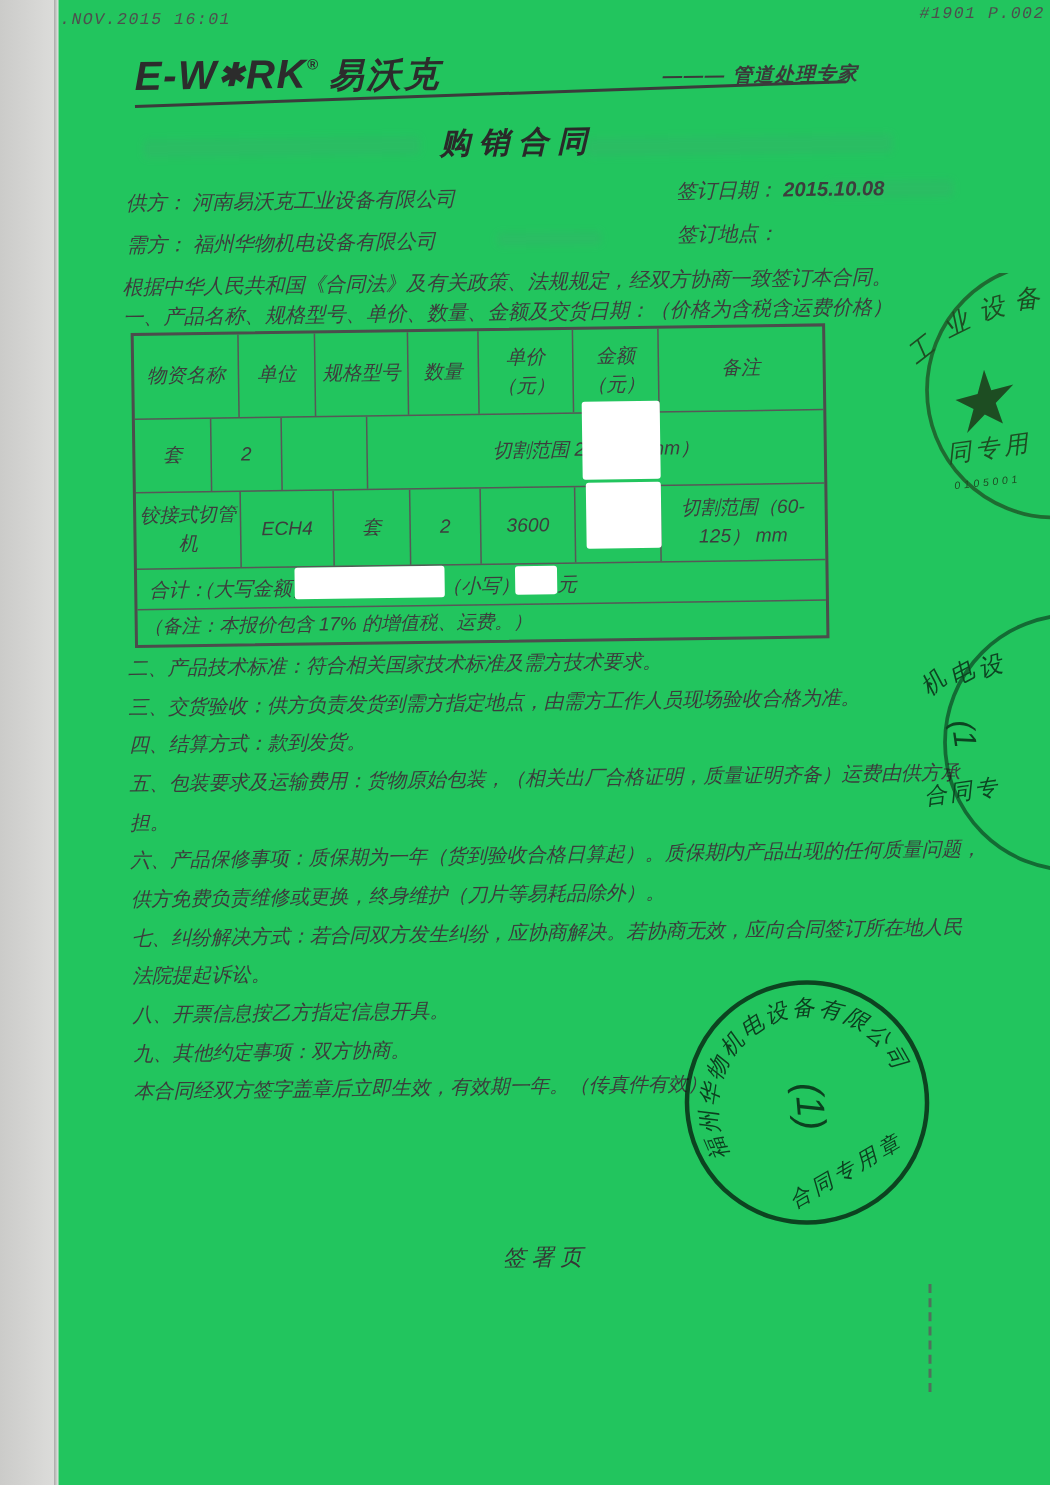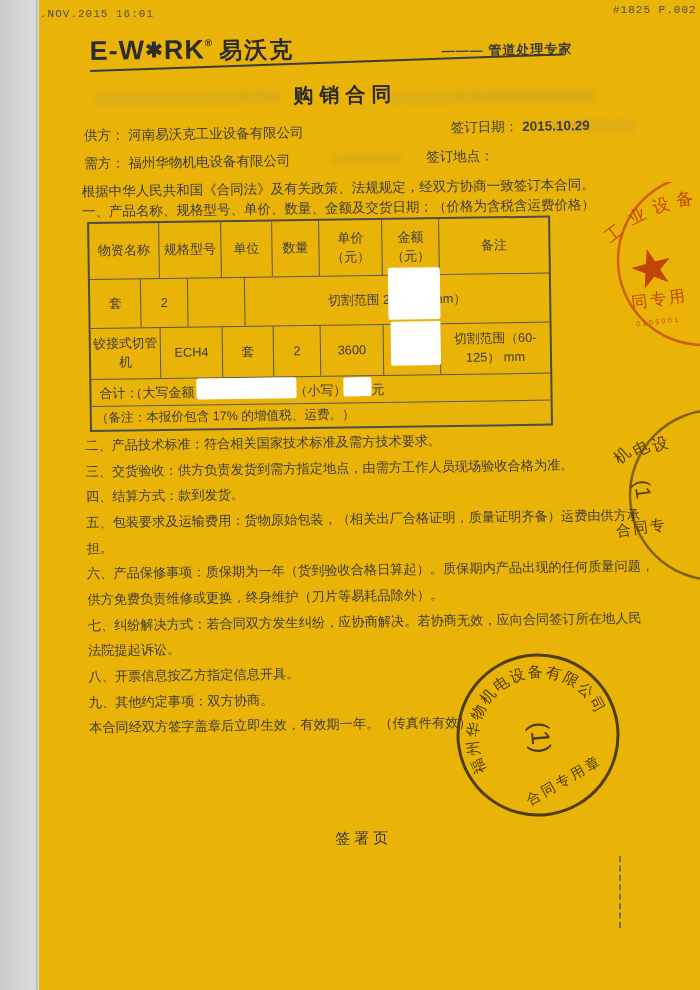--- a/index.html
+++ b/index.html
@@ -1,18 +1,18 @@
 <!DOCTYPE html>
 <html><head>
 <meta charset="utf-8">
 <style>
   * { margin:0; padding:0; box-sizing:border-box; }
   body { font-family:"Liberation Sans", sans-serif; background:#8a8a88; }
   .screen { position:relative; width:700px; height:990px; overflow:hidden;
-            background:#eab308; }
+            background:#22c55e;font-style:italic; }
   
   .scan-band { position:absolute; left:0; top:0; width:36px; height:990px;
                background:linear-gradient(to right,#cbcbc9,#dcdcda); }
   .page-edge { position:absolute; left:36px; top:0; width:3px; height:990px;
                background:linear-gradient(to right,#a9a9a7,#e8e8e6); }
   .fax { position:absolute; font-family:"Liberation Mono", monospace;
          font-size:11px; color:#4e4e4e; letter-spacing:1px; white-space:nowrap; }
   .content { position:absolute; left:0; top:0; width:700px; height:990px;
              transform:rotate(-0.8deg); transform-origin:90px 430px; }
   .abs { position:absolute; white-space:nowrap; }
@@ -57,21 +57,21 @@
 </style>
 </head>
 <body>
 
 <div class="screen">
 
   <div class="scan-band"></div>
   <div class="page-edge"></div>
 
   <div class="fax" style="left:40px; top:8px;">.NOV.2015 16:01</div>
-  <div class="fax" style="left:613px; top:4px;">#1825 P.002</div>
+  <div class="fax" style="left:613px; top:4px;">#1901 P.002</div>
 
   <div class="content">
 
     <div class="bleed" style="left:100px; top:93px; width:185px; height:13px;"></div>
     <div class="bleed" style="left:395px; top:96px; width:205px; height:13px;"></div>
     <div class="bleed" style="left:555px; top:127px; width:85px; height:12px;"></div>
     <div class="bleed" style="left:335px; top:158px; width:70px; height:10px;"></div>
 
     <div class="abs logo" style="left:95px; top:36px;">
       <span>E-W</span><span class="star">✱</span><span>RK</span><span class="reg">®</span><span class="cn">易沃克</span>
@@ -83,45 +83,45 @@
     <div class="brand-line"></div>
 
     <div class="title">购销合同</div>
 
     <div class="abs ink" style="left:88px; top:127px;">
       <span>供方：</span>
       <span>河南易沃克工业设备有限公司</span>
     </div>
     <div class="abs ink" style="left:455px; top:124px;">
       <span>签订日期：</span>
-      <span style="font-weight:bold">2015.10.29</span>
+      <span style="font-weight:bold">2015.10.08</span>
     </div>
     <div class="abs ink" style="left:88px; top:155px;">
       <span>需方：</span>
       <span>福州华物机电设备有限公司</span>
     </div>
-    <div class="abs ink" style="left:430px; top:153px;">
+    <div class="abs ink" style="left:455px; top:153px;">
       <span>签订地点：</span>
     </div>
 
     <div class="abs ink" style="left:85px; top:183px;">根据中华人民共和国《合同法》及有关政策、法规规定，经双方协商一致签订本合同。</div>
     <div class="abs ink" style="left:85px; top:203px;">一、产品名称、规格型号、单价、数量、金额及交货日期：（价格为含税含运费价格）</div>
 
     <div class="tbl">
       <div class="trow" style="height:55px;">
         <div class="tc th c0">
             <span>物资名称</span>
             <span></span>
           </div>
+        <div class="tc th c2">
+            <span>单位</span>
+            <span></span>
+          </div>
         <div class="tc th c1">
             <span>规格型号</span>
-            <span></span>
-          </div>
-        <div class="tc th c2">
-            <span>单位</span>
             <span></span>
           </div>
         <div class="tc th c3">
             <span>数量</span>
             <span></span>
           </div>
         <div class="tc th c4">
             <span>单价</span>
             <span>（元）</span>
           </div>

